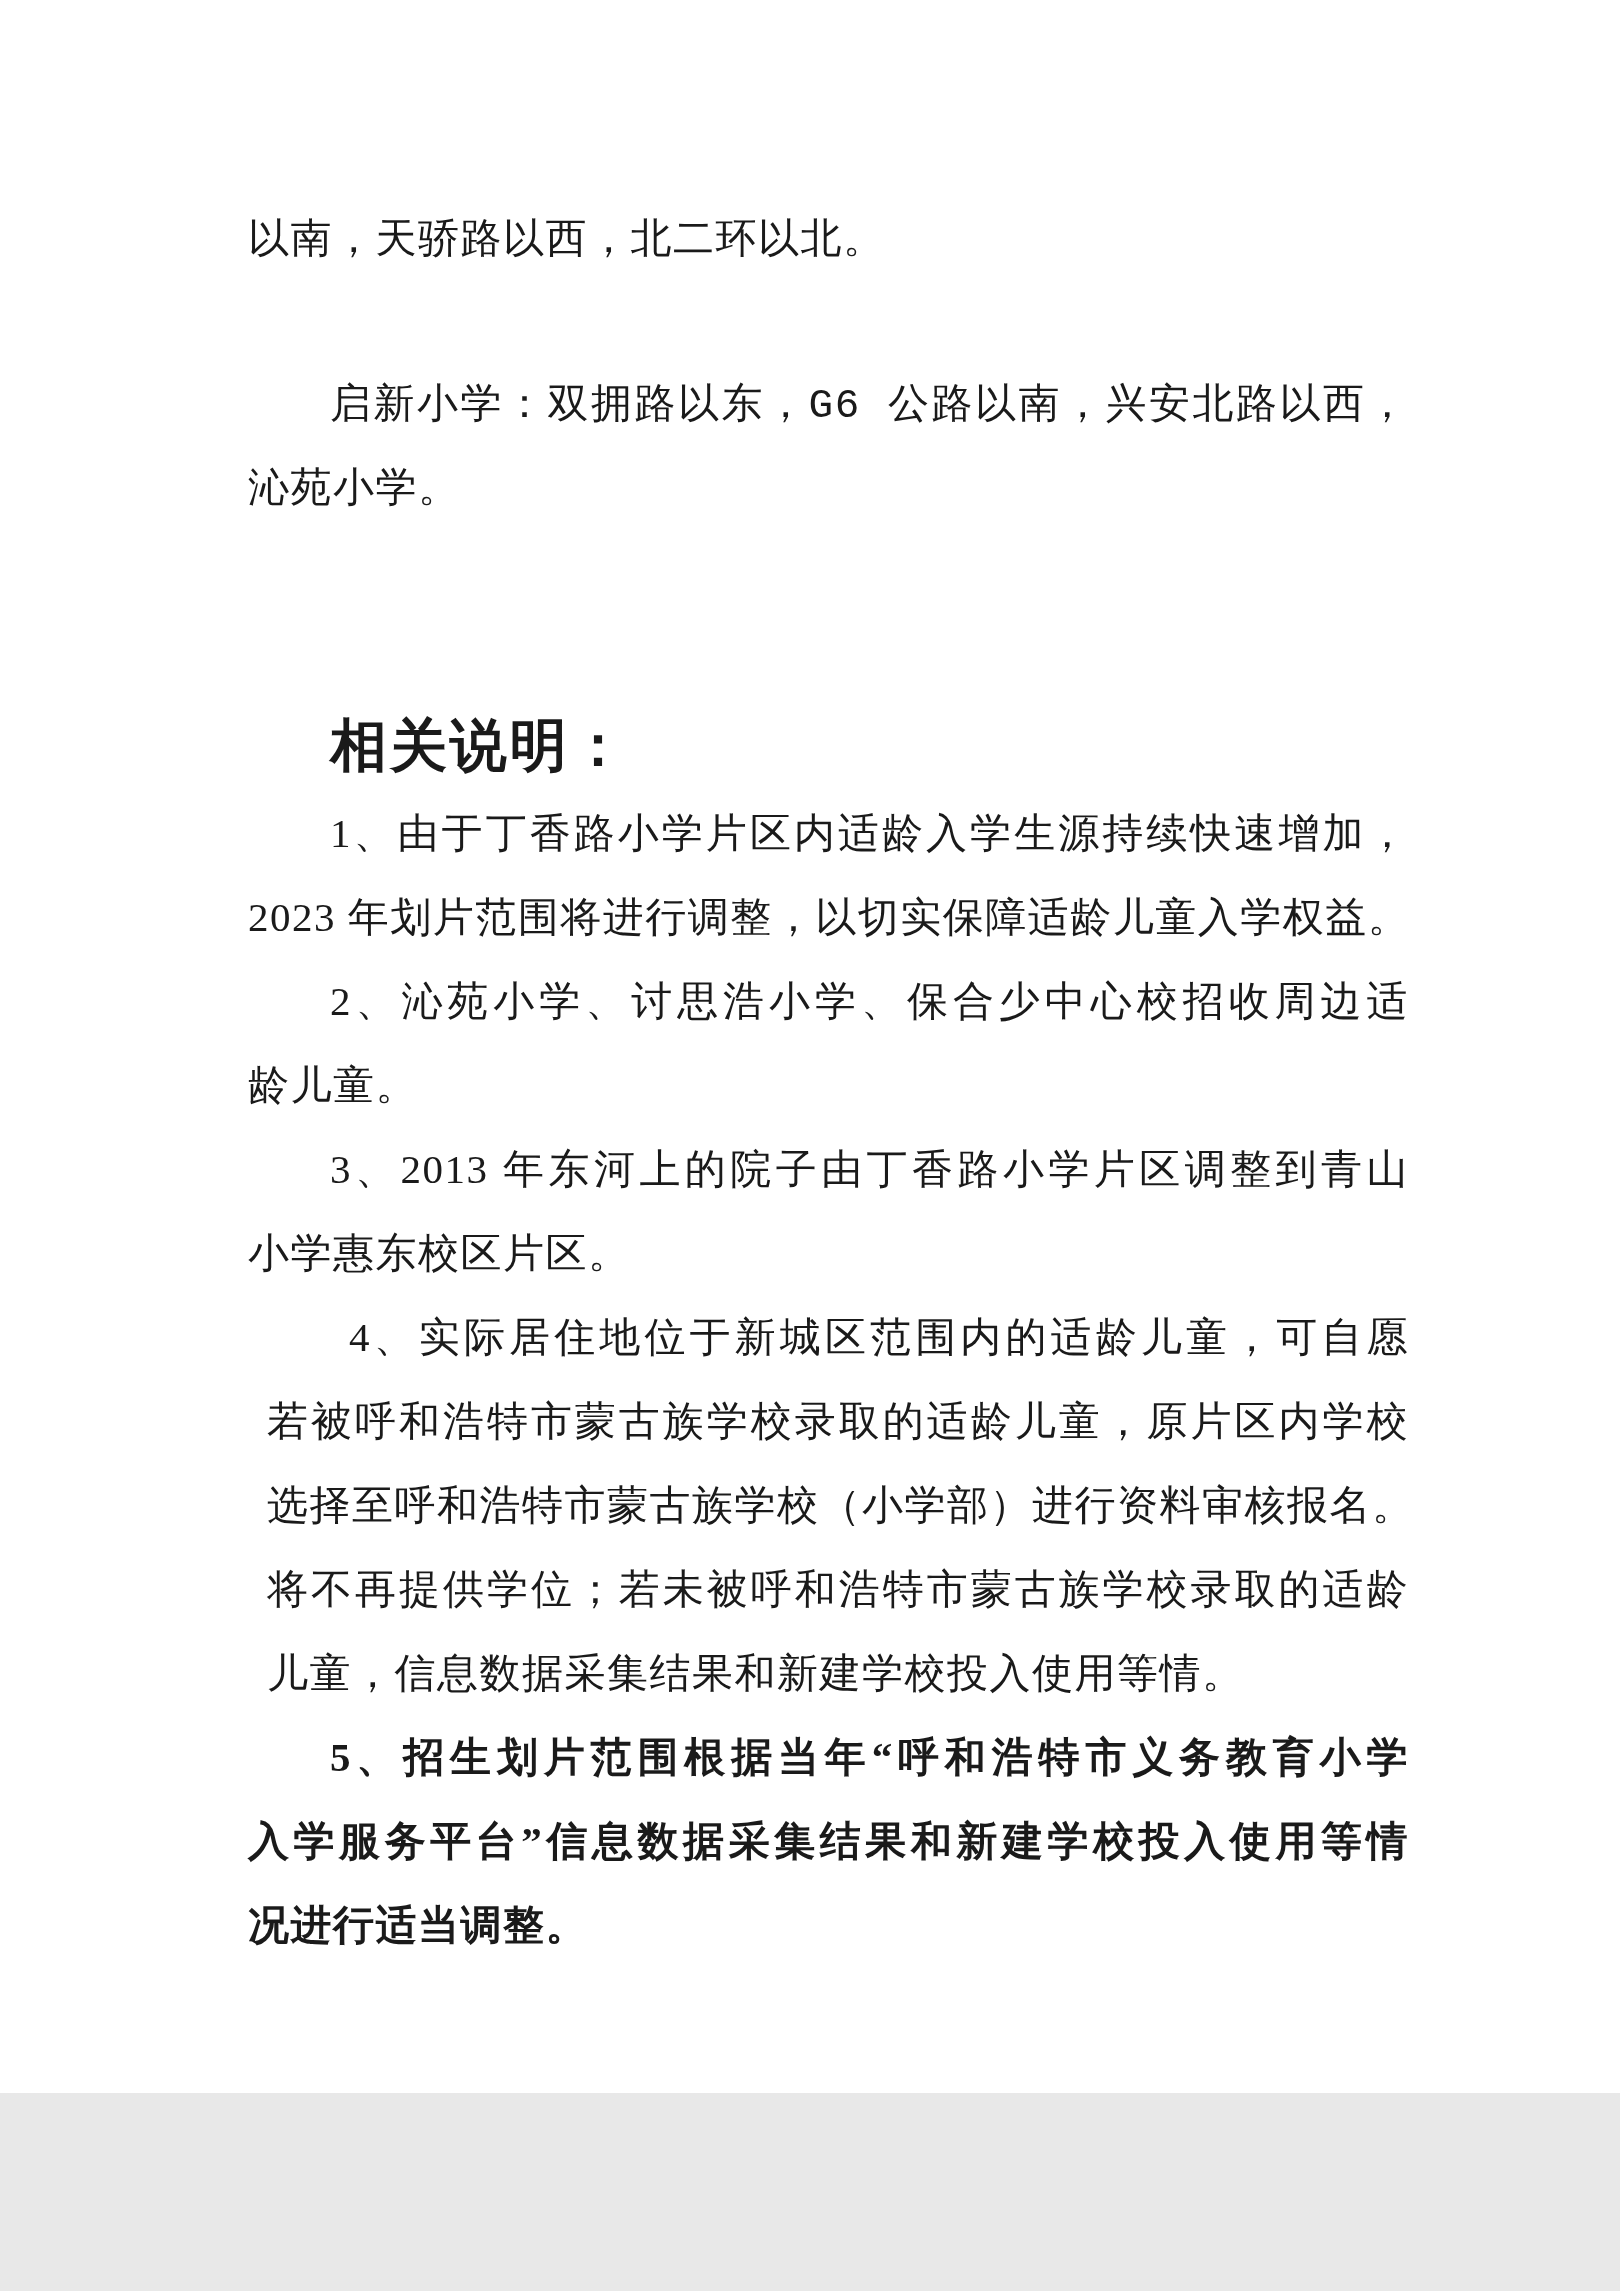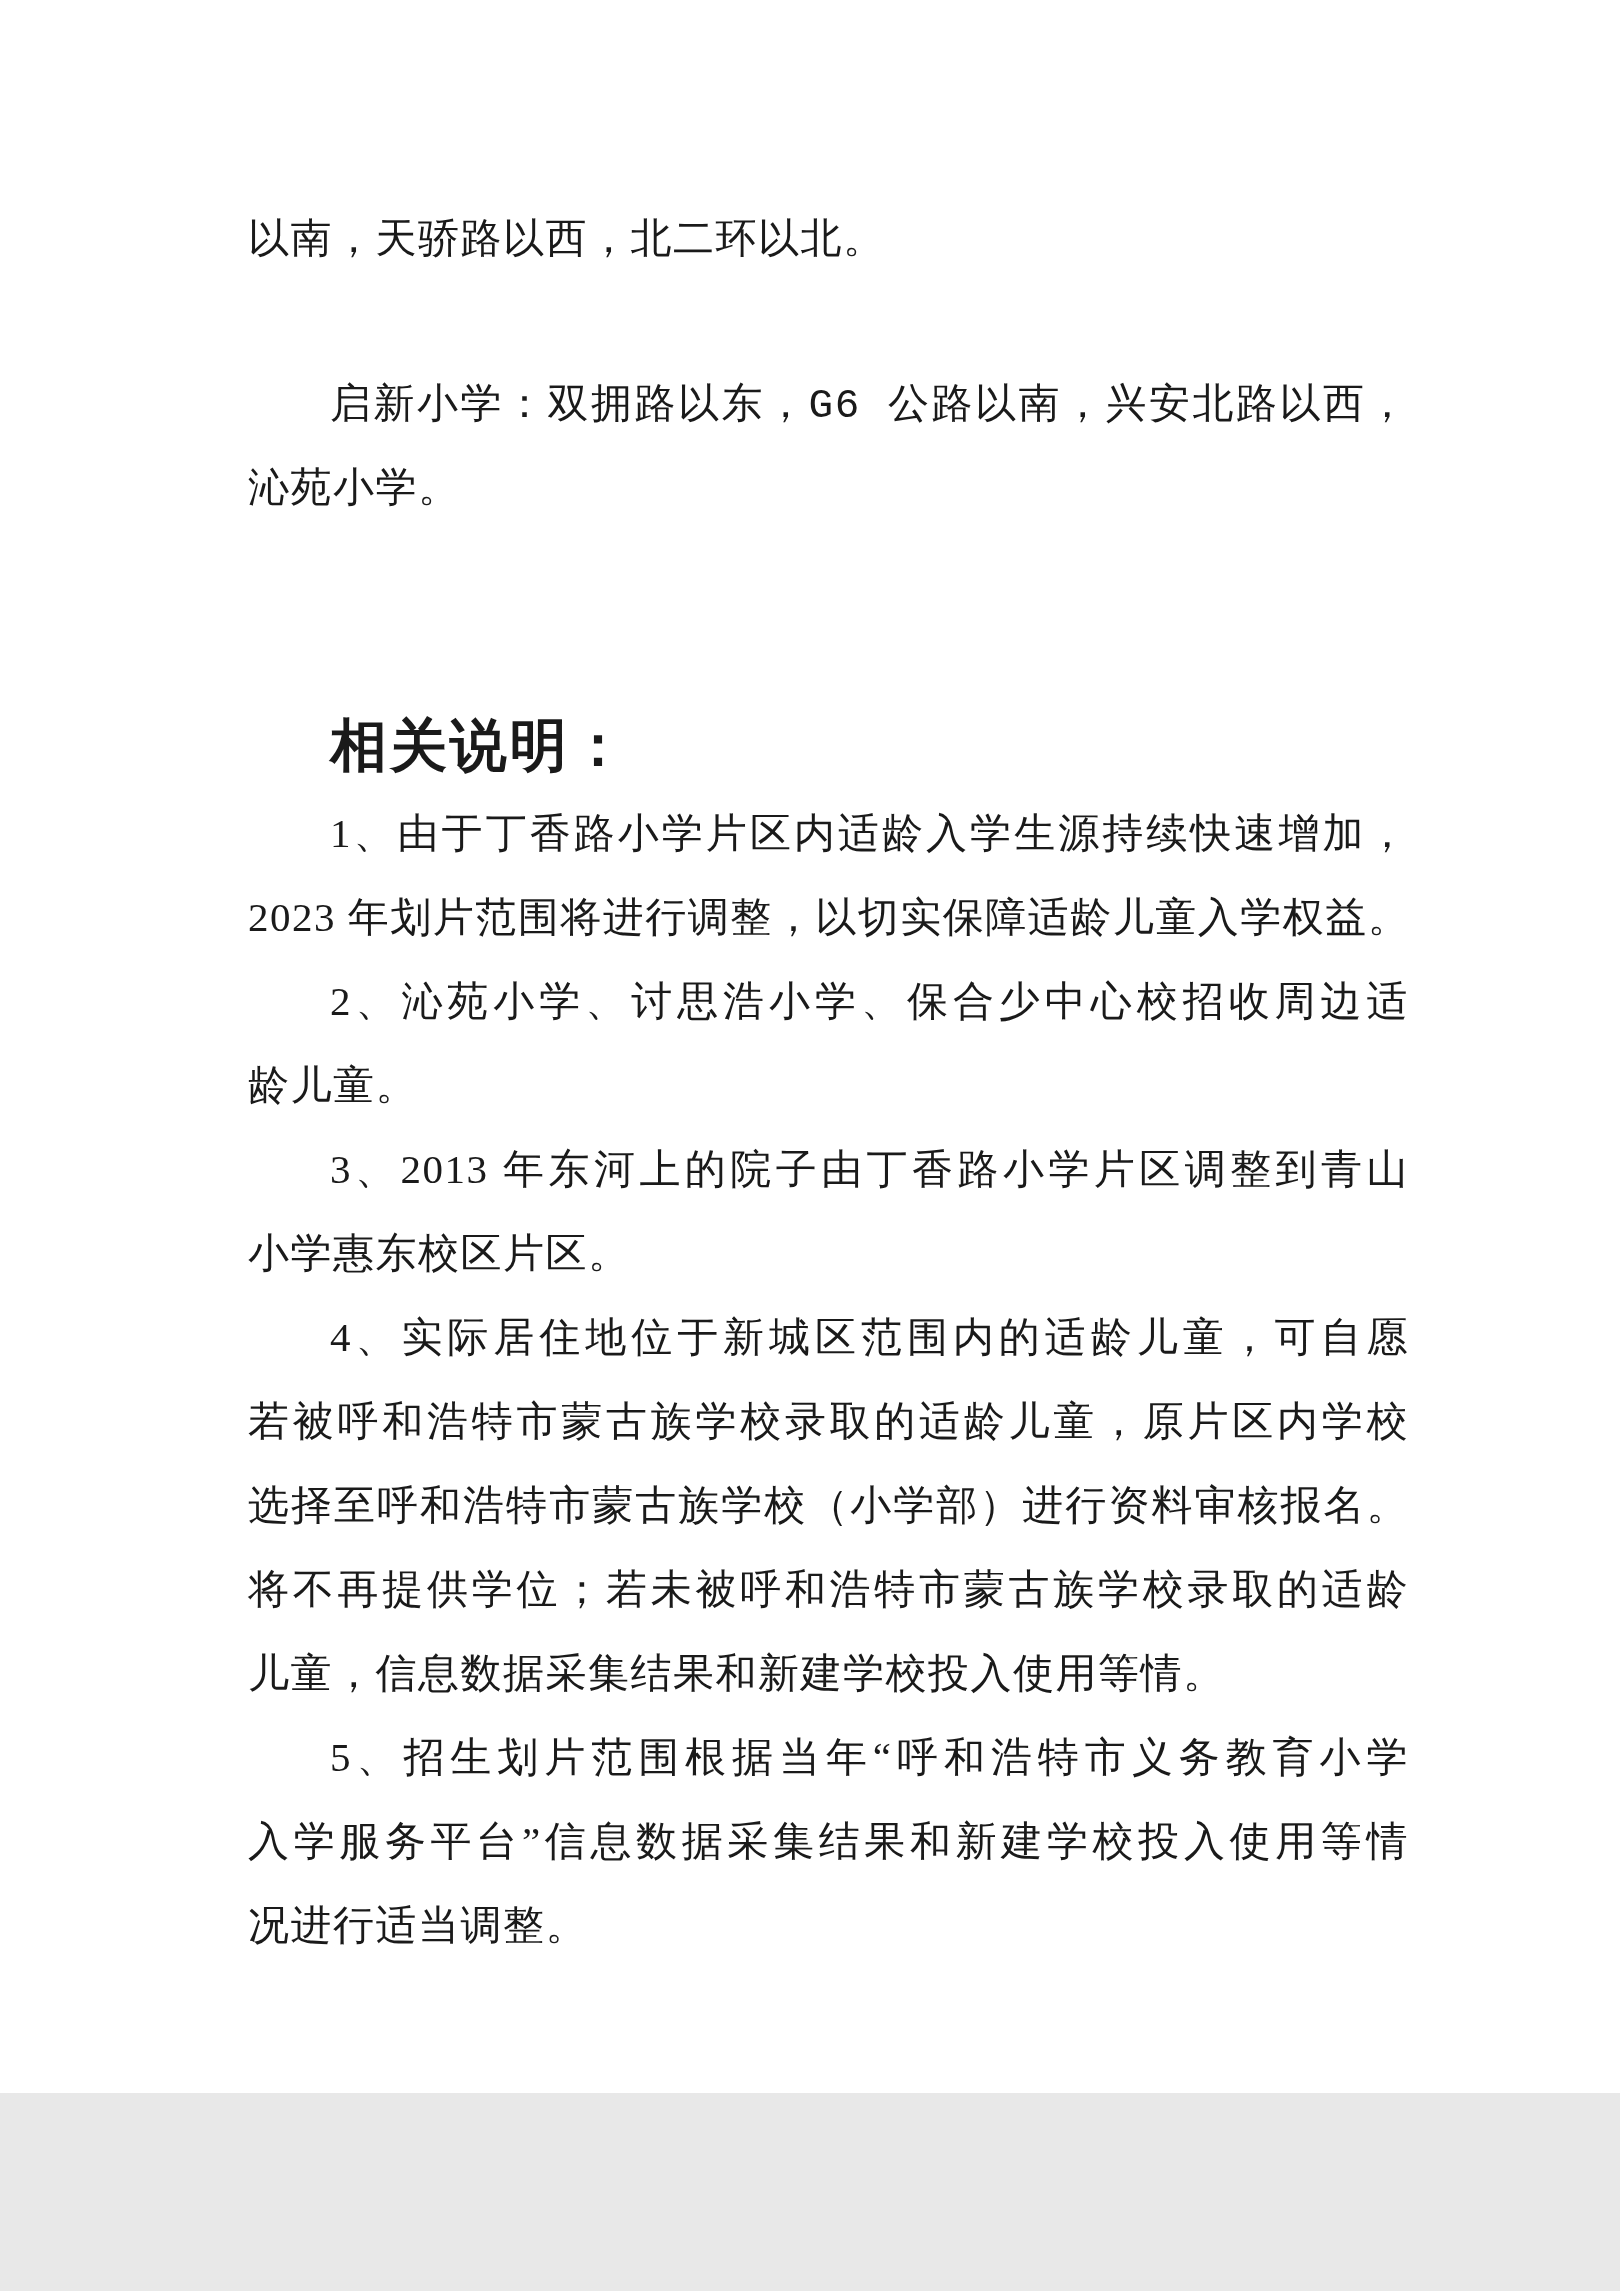--- a/index.html
+++ b/index.html
@@ -70,28 +70,28 @@
         <div class="line last">2023 年划片范围将进行调整，以切实保障适龄儿童入学权益。</div>
       </div>
       <div class="para" style="margin-top: 0px;">
         <div class="line indent">2、沁苑小学、讨思浩小学、保合少中心校招收周边适</div>
         <div class="line last">龄儿童。</div>
       </div>
       <div class="para" style="margin-top: 0px;">
         <div class="line indent">3、2013 年东河上的院子由丁香路小学片区调整到青山</div>
         <div class="line last">小学惠东校区片区。</div>
       </div>
-      <div class="para" style="margin-top: 0px;">
+      <div class="para" style="margin-top: 0px; margin-left: 19px;">
         <div class="line indent">4、实际居住地位于新城区范围内的适龄儿童，可自愿</div>
         <div class="line">若被呼和浩特市蒙古族学校录取的适龄儿童，原片区内学校</div>
         <div class="line">选择至呼和浩特市蒙古族学校（小学部）进行资料审核报名。</div>
         <div class="line">将不再提供学位；若未被呼和浩特市蒙古族学校录取的适龄</div>
         <div class="line last">儿童，信息数据采集结果和新建学校投入使用等情。</div>
       </div>
-      <div class="para" style="margin-top: 0px;">
+      <div class="para" style="margin-top: 0px; font-weight: bold;">
         <div class="line indent">5、招生划片范围根据当年“呼和浩特市义务教育小学</div>
         <div class="line">入学服务平台”信息数据采集结果和新建学校投入使用等情</div>
         <div class="line last">况进行适当调整。</div>
       </div>
     </div>
   <div class="page-number">6</div>
 </div>
 
 
 </body></html>

